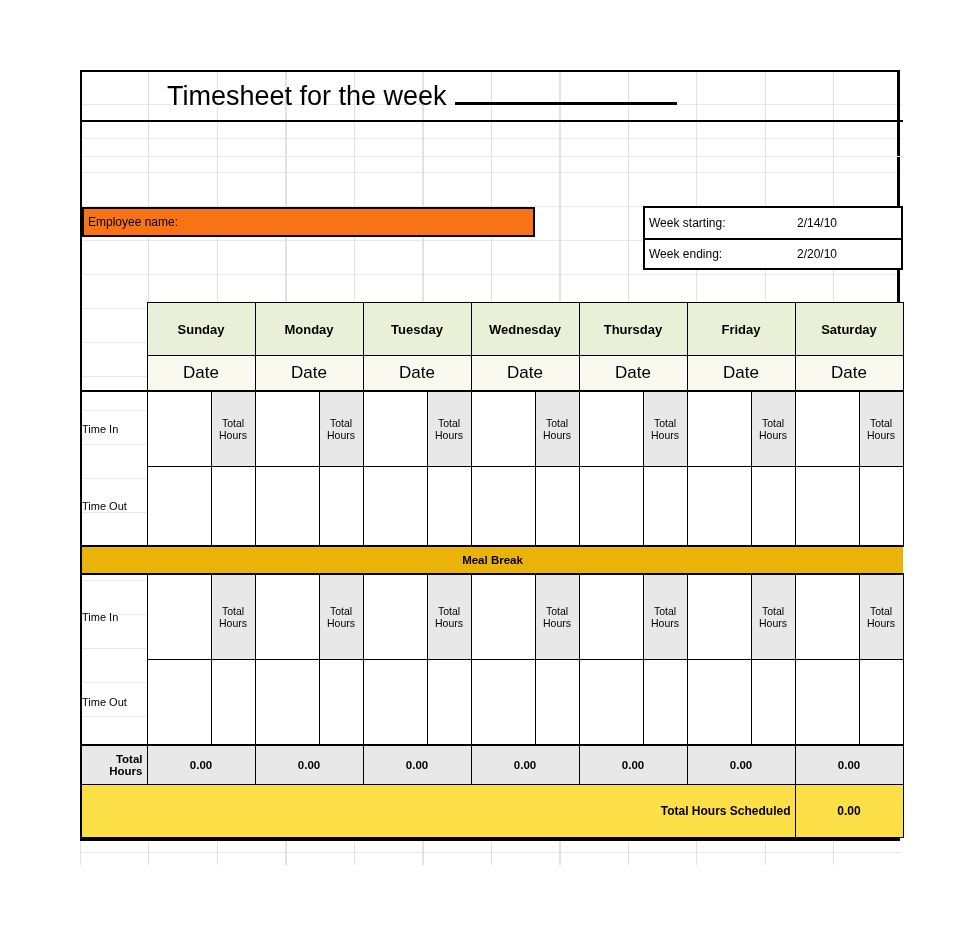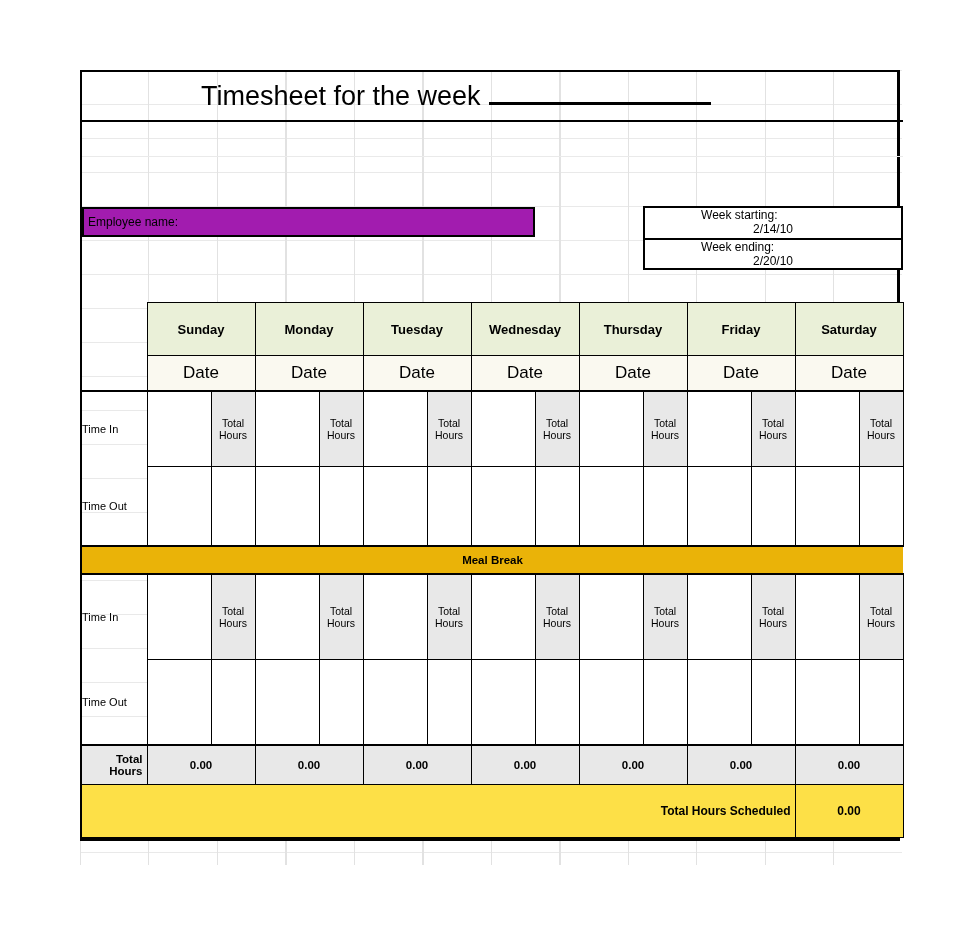--- a/index.html
+++ b/index.html
@@ -64,21 +64,21 @@
 
   
   .title-row td {
     height: 48px;
     border-bottom: 2px solid #000;
     position: relative;
   }
   .title-wrap {
     display: flex;
     align-items: baseline;
-    padding-left: 119px;
+    padding-left: 85px;
   }
   .title-text {
     font-size: 27px;
     letter-spacing: 0px;
     white-space: nowrap;
   }
   .title-blank {
     display: inline-block;
     width: 222px;
     margin-left: 8px;
@@ -93,32 +93,31 @@
   
   .info-row td { height: 32px; }
   .emp-box {
     border: 2px solid #000;
     height: 30px;
     box-sizing: border-box;
     display: flex;
     align-items: center;
     font-size: 12px;
     padding-left: 4px;
-    background: #a21caf;
+    background: #f97316;
   }
   .wk-box {
     border: 2px solid #000;
     border-bottom: none;
     height: 32px;
     box-sizing: border-box;
     display: flex;
     align-items: center;
     font-size: 12px;
     background: #fff;
-    flex-direction: column;
   }
   .wk-box.last { border-bottom: 2px solid #000; }
   .wk-label { padding-left: 4px; width: 148px; }
   .wk-val { }
 
   .gap-row td { height: 32px; }
 
   
   .dayhdr td {
     height: 52px;

